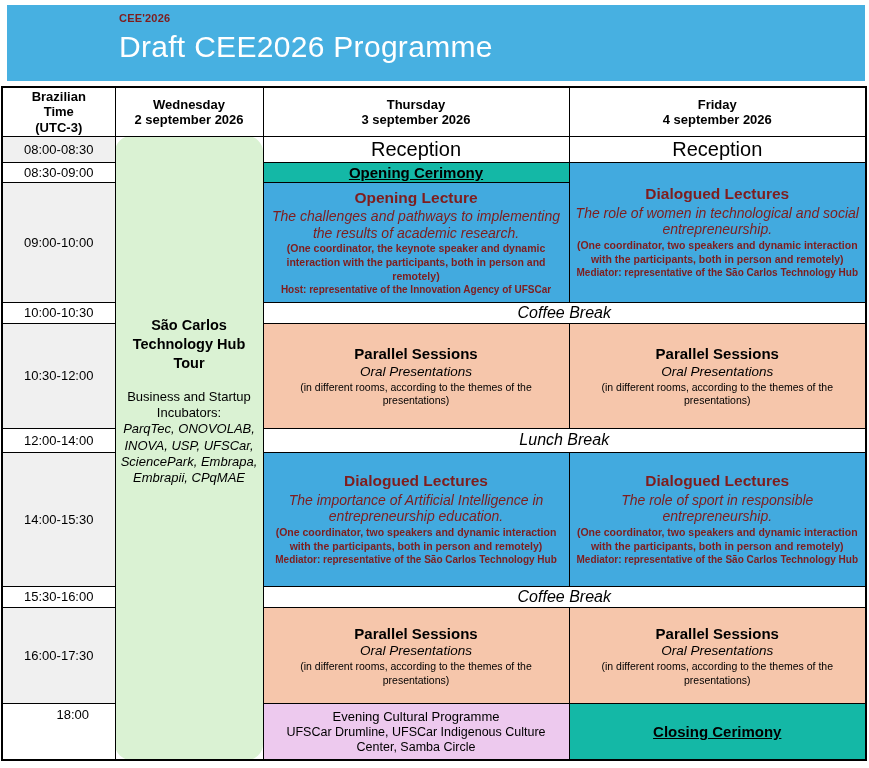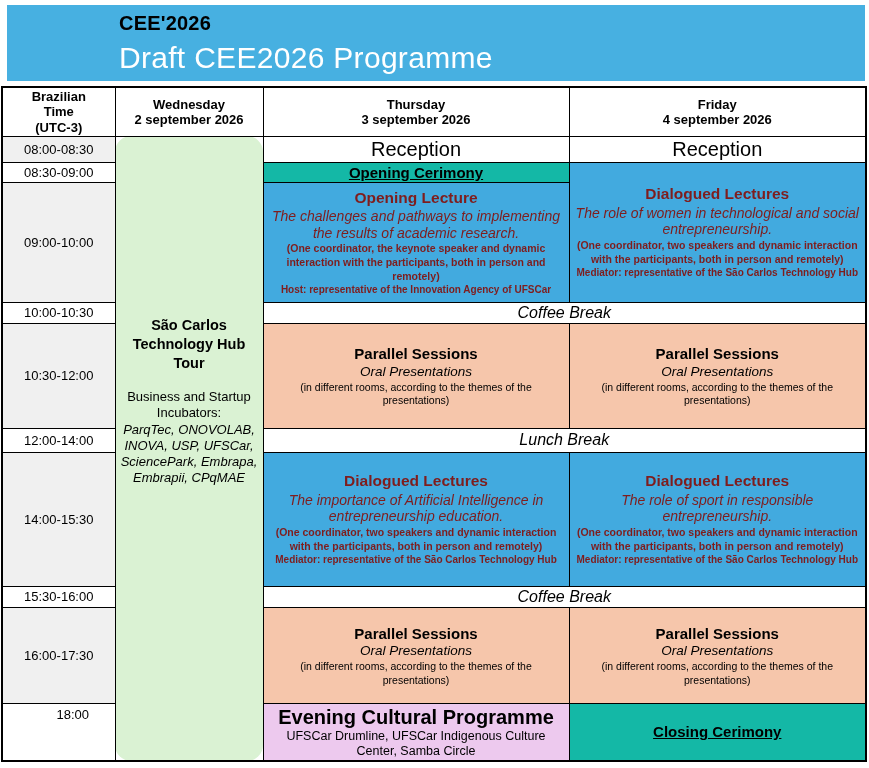--- a/index.html
+++ b/index.html
@@ -3,21 +3,21 @@
 <meta charset="utf-8">
 <style>
   html,body { margin:0; padding:0; background:#ffffff; }
   body { width:869px; height:768px; font-family:"Liberation Sans", sans-serif; }
   .page { position:relative; width:869px; height:768px; background:#fff; overflow:hidden; }
 
   
   .band { position:absolute; left:7px; top:5px; width:858px; height:76px; background:#47B0E1; }
   .logo-wrap { position:absolute; left:8px; top:4px; width:100px; height:68px; }
   .band-text { position:absolute; left:112px; top:7px; }
-  .conf-tag { color:#000000; font-weight:bold; font-size:20px; letter-spacing:.2px; }
+  .conf-tag { color:#7f1d1d; font-weight:bold; font-size:11px; letter-spacing:.2px; }
   .conf-title { color:#ffffff; font-size:30px; font-weight:400; margin-top:6px; letter-spacing:.3px; }
 
   
   table.sched { position:absolute; left:1px; top:86px; border-collapse:collapse; table-layout:fixed; border:2px solid #000; }
   td { border:1px solid #000; text-align:center; vertical-align:middle; padding:1px 4px; overflow:hidden; }
 
   tr.h48 { height:48px; } tr.h21 { height:15px; } tr.h120 { height:120px; }
   tr.h105 { height:105px; } tr.h24 { height:24px; } tr.h134 { height:134px; }
   tr.h96 { height:96px; } tr.h57 { height:57px; }
 
@@ -43,21 +43,21 @@
 
   .s-title { font-weight:bold; font-size:15.5px; line-height:1.3; }
   .s-topic { font-style:italic; font-size:14px; line-height:1.2; }
   .s-format { font-weight:bold; font-size:10.5px; line-height:1.3; margin-top:1px; }
   .s-host { font-weight:bold; font-size:10px; line-height:1.4; }
 
   .o-title { font-weight:bold; font-size:15px; line-height:1.3; }
   .o-sub { font-style:italic; font-size:13.5px; line-height:1.2; }
   .o-small { font-size:10.5px; line-height:1.3; margin-top:1px; }
 
-  .e-title { font-weight:bold; font-size:20px; line-height:1.2; }
+  .e-title { font-weight:normal; font-size:13px; line-height:1.2; }
   .e-detail { font-size:12.5px; line-height:1.2; }
   .closing { font-weight:bold; font-size:15px;text-align:center; }
 </style>
 </head>
 <body>
 
 <div class="page">
 
   <div class="band">
     <div class="band-text">

